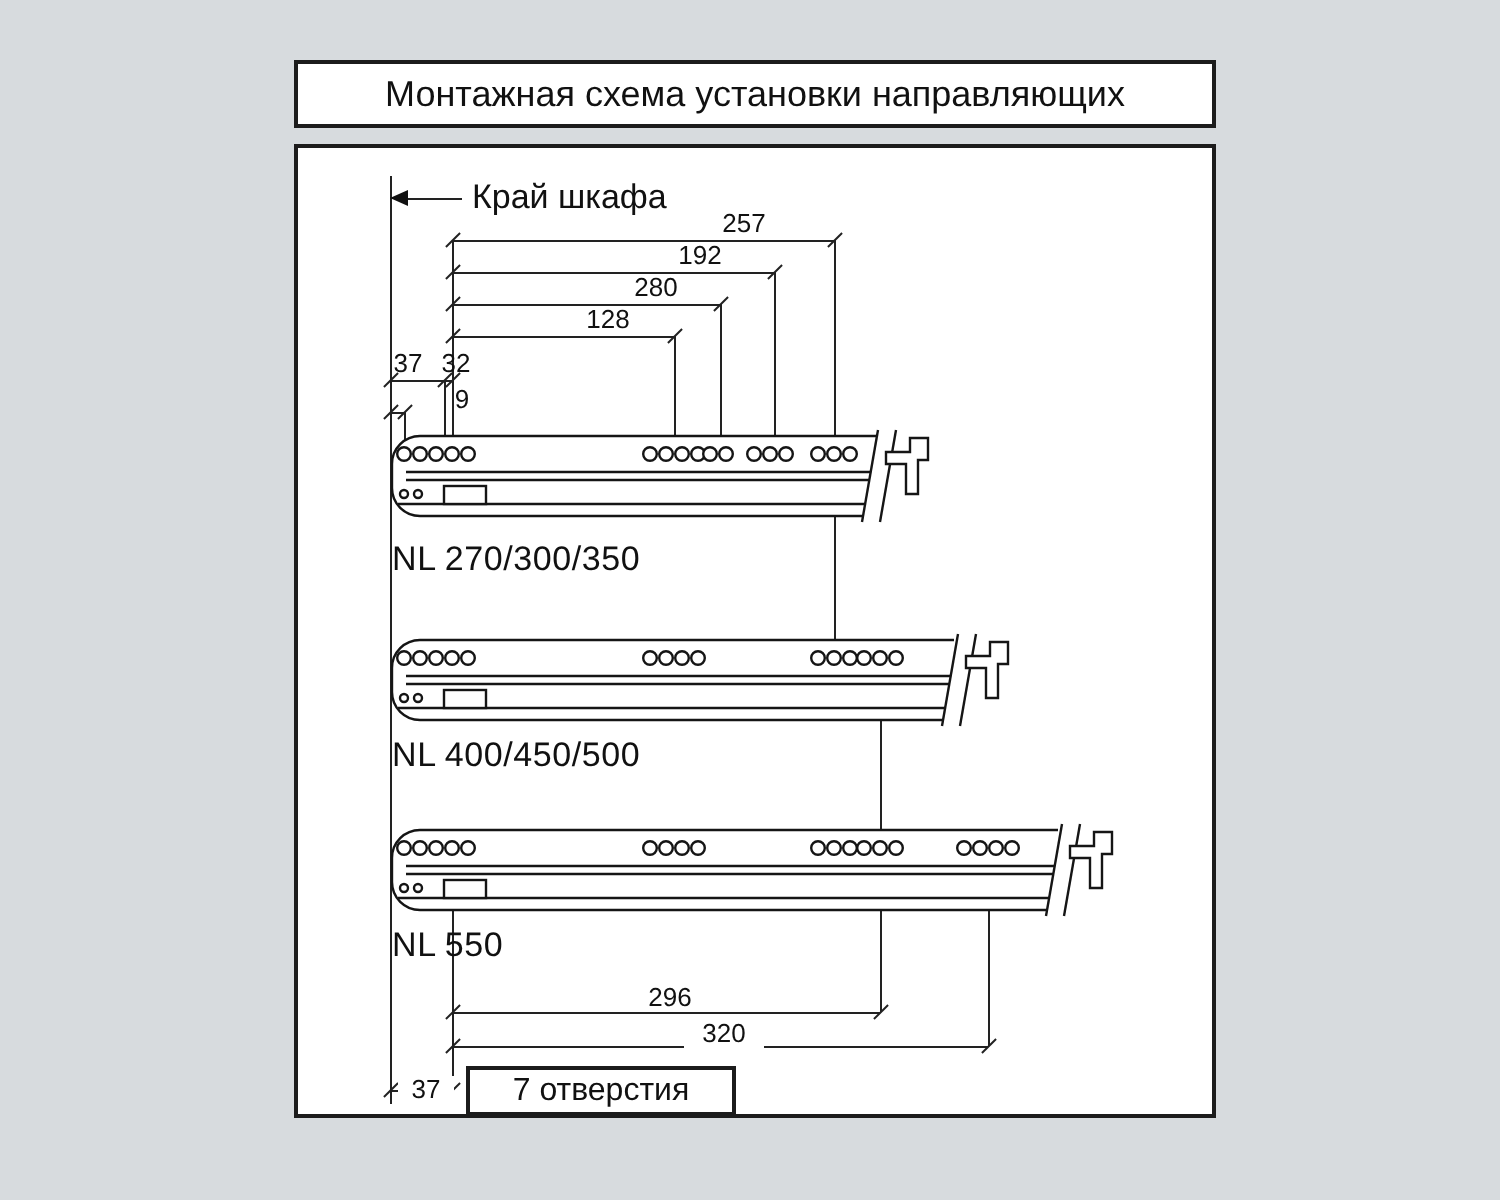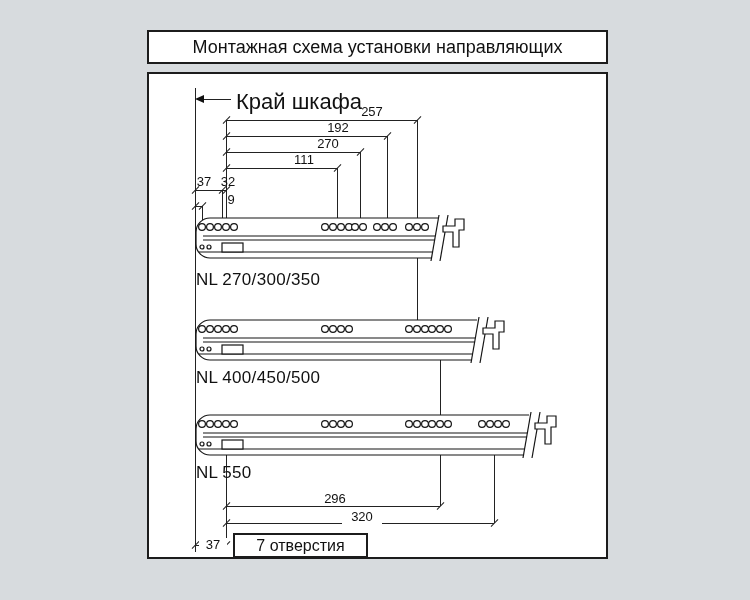--- a/index.html
+++ b/index.html
@@ -9,21 +9,21 @@
   .title-box{left:147px;top:30px;width:461px;height:34px;display:flex;align-items:center;justify-content:center;
              font-size:18px;}
   .main-box{left:147px;top:72px;width:461px;height:487px;}
   .vline{position:absolute;width:1px;background:#222;}
   .hline{position:absolute;height:1px;background:#222;}
   .tick{position:absolute;width:1px;height:10px;background:#222;transform:rotate(45deg);}
   .dimlabel{position:absolute;font-size:13px;line-height:14px;text-align:center;}
   .dimlabel.bg{background:#fff;padding:0 2px;}
   .slide-label{position:absolute;font-size:17px;letter-spacing:.3px;}
   .nl-sizes{margin-left:4px;}
-  .edge-label{position:absolute;left:236px;top:89px;font-size:22px;}
+  .edge-label{position:absolute;left:236px;top:89px;font-size:17px;}
   .arrow-line{left:199px;top:99px;width:32px;}
   .arrowhead{position:absolute;left:195px;top:95px;width:0;height:0;border-style:solid;
              border-width:4.5px 9px 4.5px 0;border-color:transparent #111 transparent transparent;}
   .holes-box{left:233px;top:533px;width:135px;height:25px;display:flex;align-items:center;justify-content:center;
              font-size:16px;}
   svg.slide{position:absolute;}
   svg.slide path,svg.slide line,svg.slide rect,svg.slide circle,svg.slide polyline
       {stroke:#151515;stroke-width:1.2;fill:none;}
   svg.slide .fillw{fill:#fff;}
   svg.slide .cut{fill:#fff;stroke:none;}
@@ -82,23 +82,23 @@
   <div class="tick" style="left:195px;top:201px"></div>
   <div class="tick" style="left:202px;top:201px"></div>
   <div class="tick" style="left:226px;top:501px"></div>
   <div class="tick" style="left:440px;top:501px"></div>
   <div class="tick" style="left:226px;top:518px"></div>
   <div class="tick" style="left:494px;top:518px"></div>
   <div class="tick" style="left:195px;top:540px"></div>
   <div class="tick" style="left:226px;top:540px"></div>
 
   <div class="dimlabel" style="left:352px;top:105px;width:40px">257</div>
-  <div class="dimlabel" style="left:318px;top:121px;width:40px">192</div>
-  <div class="dimlabel" style="left:308px;top:137px;width:40px">270</div>
-  <div class="dimlabel" style="left:284px;top:153px;width:40px">111</div>
+  <div class="dimlabel" style="left:330px;top:121px;width:40px">192</div>
+  <div class="dimlabel" style="left:308px;top:137px;width:40px">280</div>
+  <div class="dimlabel" style="left:284px;top:153px;width:40px">128</div>
   <div class="dimlabel" style="left:193px;top:175px;width:22px">37</div>
   <div class="dimlabel" style="left:217px;top:175px;width:22px">32</div>
   <div class="dimlabel" style="left:223px;top:193px;width:16px">9</div>
   <div class="dimlabel bg" style="left:315px;top:492px;width:36px">296</div>
   <div class="dimlabel bg" style="left:342px;top:510px;width:36px">320</div>
   <div class="dimlabel bg" style="left:199px;top:538px;width:24px">37</div>
 
   <svg class="slide" style="left:193px;top:214px" width="272" height="56" viewBox="0 0 272 56">
     <path class="fillw" d="M 246,4 H 17 A 14,14 0 0 0 3,18 V 30 A 14,14 0 0 0 17,44 H 246"></path>
     <line x1="10" y1="22" x2="246" y2="22"></line>

